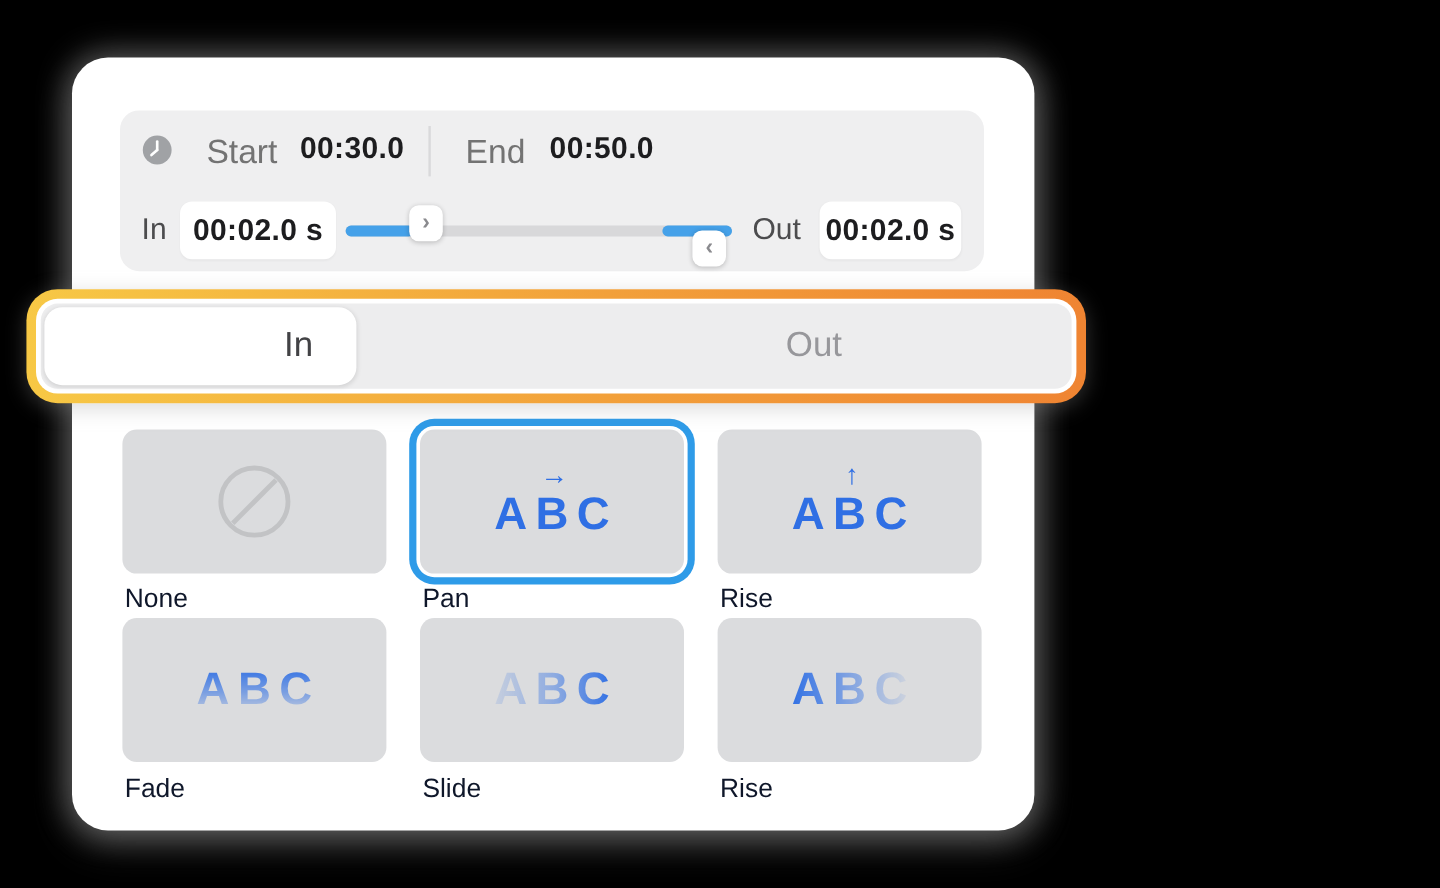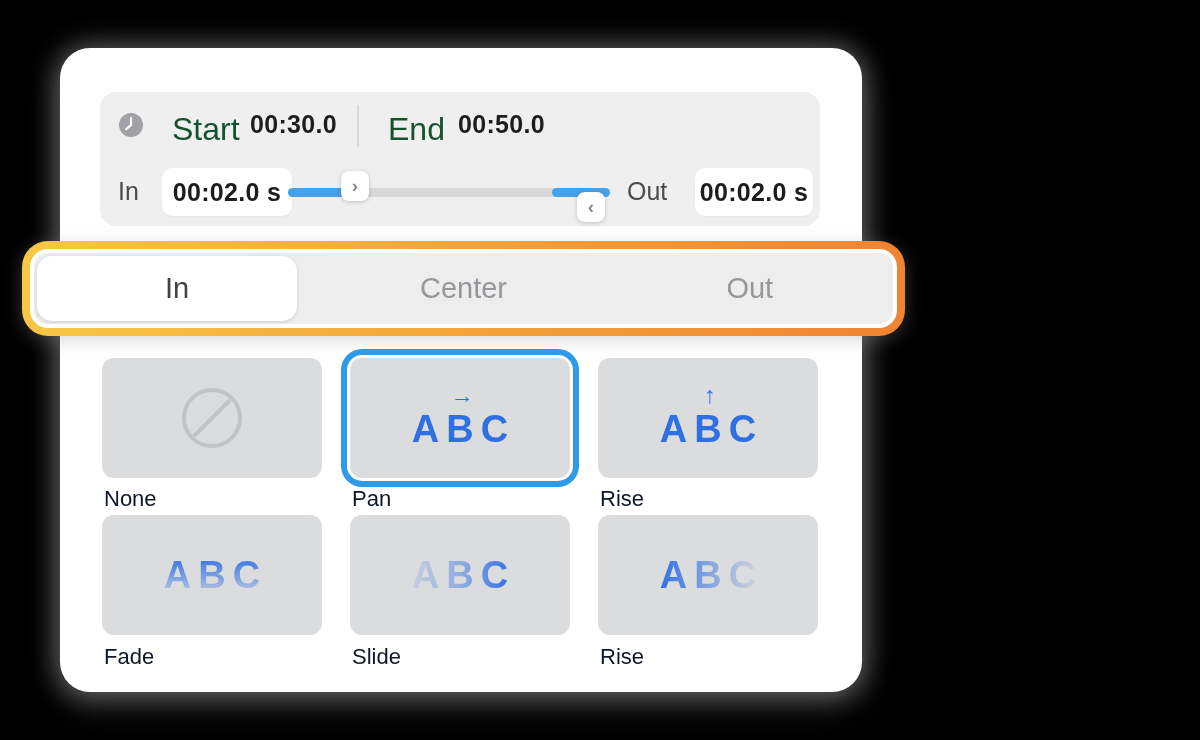--- a/index.html
+++ b/index.html
@@ -14,30 +14,29 @@
     position:absolute;left:60px;top:48px;width:802px;height:644px;
     background:#fff;border-radius:30px;
     box-shadow:0 0 26px 4px rgba(170,170,170,0.45), 0 10px 34px rgba(140,140,140,0.35);
   }
   
   .timing{
     position:absolute;left:40px;top:44px;width:720px;height:134px;
     background:#EFEFF0;border-radius:16px;
   }
   .clock{position:absolute;left:18px;top:20px;width:26px;height:26px;}
-  .t-label{position:absolute;top:19px;font-size:32px;color:#14532d;}
+  .t-label{position:absolute;top:19px;font-size:28px;color:#737373;}
   .t-value{position:absolute;top:18px;font-size:25px;font-weight:700;color:#1D1D1F;letter-spacing:0.3px;}
   .t-divider{position:absolute;left:257px;top:13px;width:2px;height:42px;background:#D9D9DB;}
   .io-label{position:absolute;top:85px;font-size:25px;color:#4C4C4E;}
   .time-box{
     position:absolute;top:76px;height:48px;background:#fff;border-radius:10px;
     display:flex;align-items:center;justify-content:center;
     font-size:25px;font-weight:700;color:#1D1D1F;letter-spacing:0.3px;
     box-shadow:0 1px 2px rgba(0,0,0,0.04);
-    margin-left:12px;
   }
   
   .track{position:absolute;left:188px;top:96px;width:322px;height:9px;background:#D8D8DA;border-radius:5px;}
   .fill{position:absolute;top:0;height:9px;background:#45A1E9;border-radius:5px;}
   .fill-left{left:0;width:57px;}
   .fill-right{left:264px;width:58px;}
   .handle{
     position:absolute;width:28px;height:30px;background:#fff;border-radius:8px;
     box-shadow:0 1px 4px rgba(0,0,0,0.2);
     display:flex;align-items:center;justify-content:center;
@@ -159,17 +158,16 @@
   </div>
   <span class="tile-label" style="left:540px;top:596px">Rise</span>
 
 </div>
 
 <div class="highlight">
   <div class="highlight-inner">
     <div class="segmented">
       <div class="seg-pill"></div>
       <div class="segment selected">In</div>
-      <div class="segment">Center</div>
       <div class="segment">Out</div>
     </div>
   </div>
 </div>
 
 </body></html>

